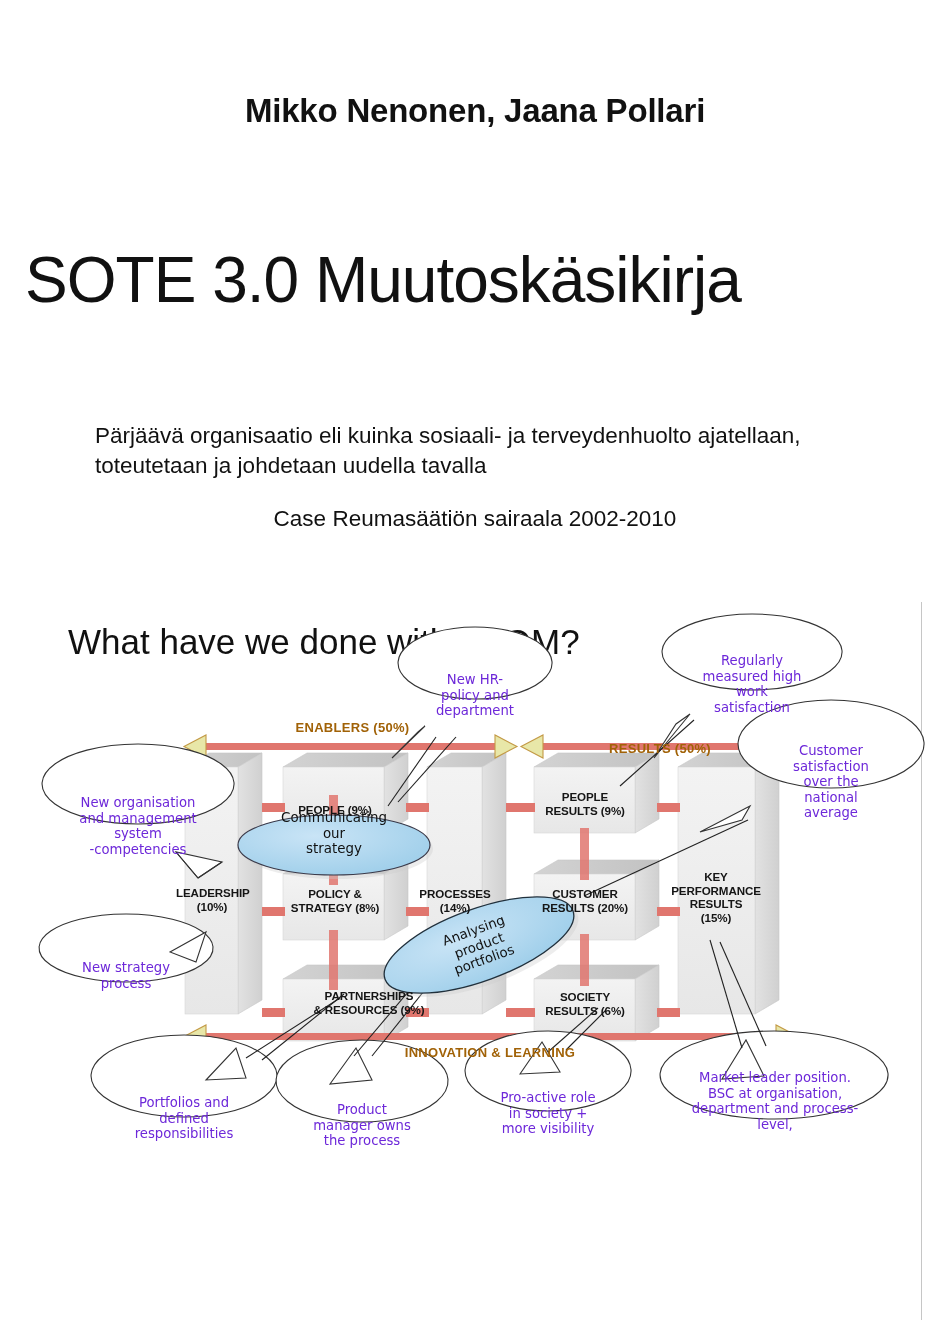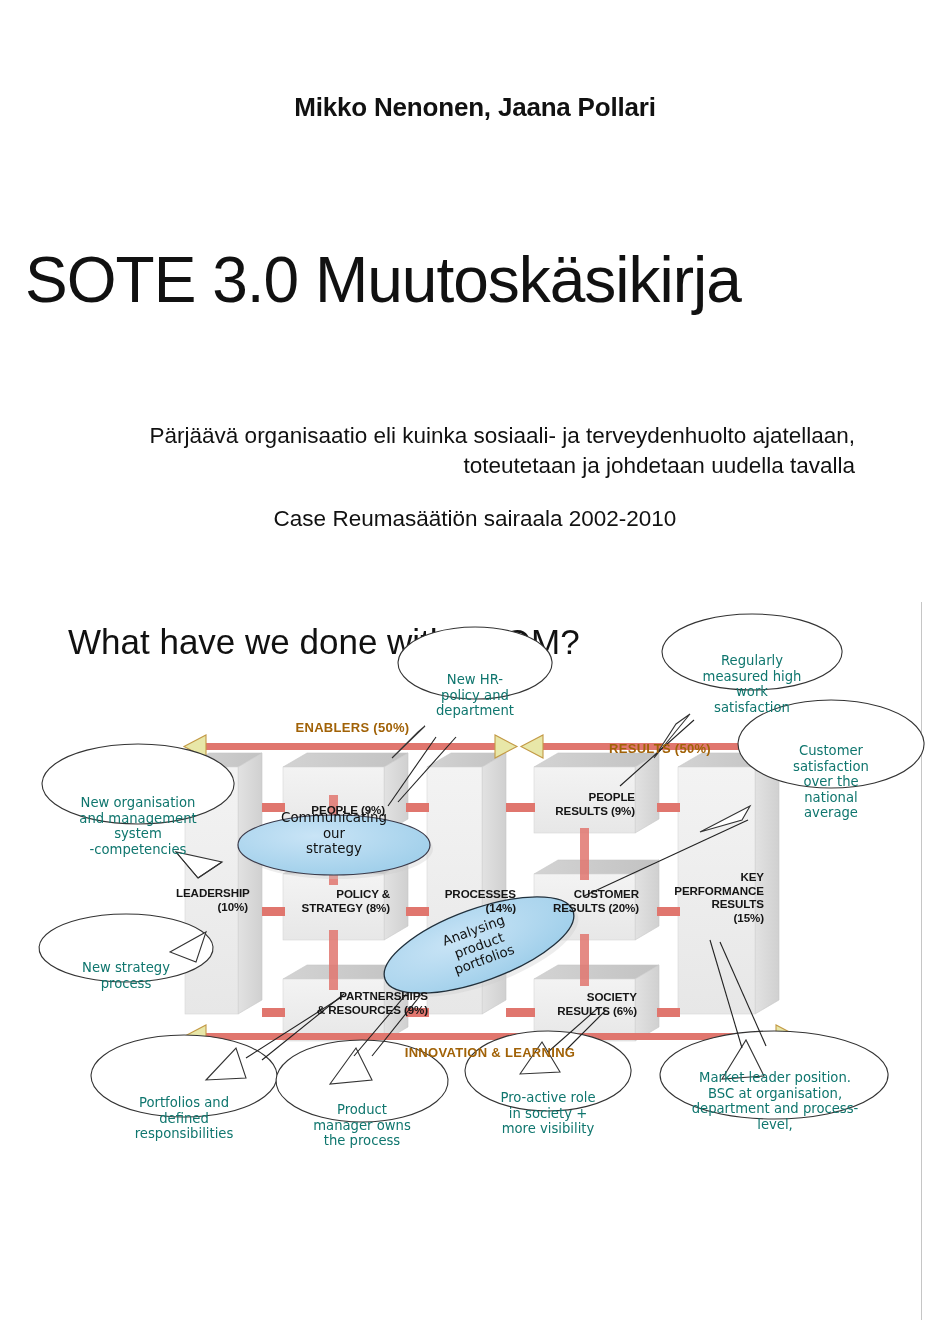--- a/index.html
+++ b/index.html
@@ -10,33 +10,33 @@
     color:#000;
     overflow:hidden;
     position:relative;
   }
   .page { position:relative; width:950px; height:1344px; }
 
   
   .authors {
     position:absolute; left:0; top:92px; width:950px;
     text-align:center;
-    font-size:26px; font-weight:bold; letter-spacing:-0.2px;
+    font-size:33px; font-weight:bold; letter-spacing:-0.2px;
     color:#111;
   }
   .booktitle {
     position:absolute; left:0; top:243px; width:766px;
     text-align:center;
     font-size:64px; font-weight:400; letter-spacing:-1px;
     color:#111;
     white-space:nowrap;
   }
   .subtitle {
     position:absolute; left:95px; top:421px; width:760px;
-    text-align:right;
+    text-align:left;
     font-size:22.5px; font-weight:400; line-height:30px;
     color:#111;
   }
   .casename {
     position:absolute; left:95px; top:506px; width:760px;
     text-align:center;
     font-size:22.5px; font-weight:400;
     color:#111;
   }
 
@@ -56,26 +56,26 @@
 
   
   .efqm { position:absolute; left:0; top:0; width:950px; height:620px; }
 
   
   .callout-txt {
     position:absolute;
     text-align:center;
     font-size:13.2px;
     line-height:15.5px;
-    color:#0f766e;
+    color:#6d28d9;
     font-family:"DejaVu Sans", sans-serif;
   }
   .box-txt {
     position:absolute;
-    text-align:right;
+    text-align:center;
     font-size:11.6px;
     line-height:13.6px;
     font-weight:bold;
     color:#151515;
     font-family:"Liberation Sans", sans-serif;
     letter-spacing:-0.1px;
   }
   .band-txt {
     position:absolute;
     text-align:center;
@@ -309,21 +309,21 @@
       <div>PEOPLE  (9%)</div>
     </div>
     <div class="box-txt" style="left:280px; top:297px; width:110px;">
       <div>POLICY &amp;</div>
       <div>STRATEGY  (8%)</div>
     </div>
     <div class="box-txt" style="left:276px; top:399px; width:118px;margin-left:34px;">
       <div>PARTNERSHIPS</div>
       <div>&amp; RESOURCES  (9%)</div>
     </div>
-    <div class="box-txt" style="left:418px; top:297px; width:74px;margin-left:24px;">
+    <div class="box-txt" style="left:418px; top:297px; width:74px;">
       <div>PROCESSES</div>
       <div>(14%)</div>
     </div>
     <div class="box-txt" style="left:535px; top:200px; width:100px;">
       <div>PEOPLE</div>
       <div>RESULTS  (9%)</div>
     </div>
     <div class="box-txt" style="left:531px; top:297px; width:108px;">
       <div>CUSTOMER</div>
       <div>RESULTS (20%)</div>

